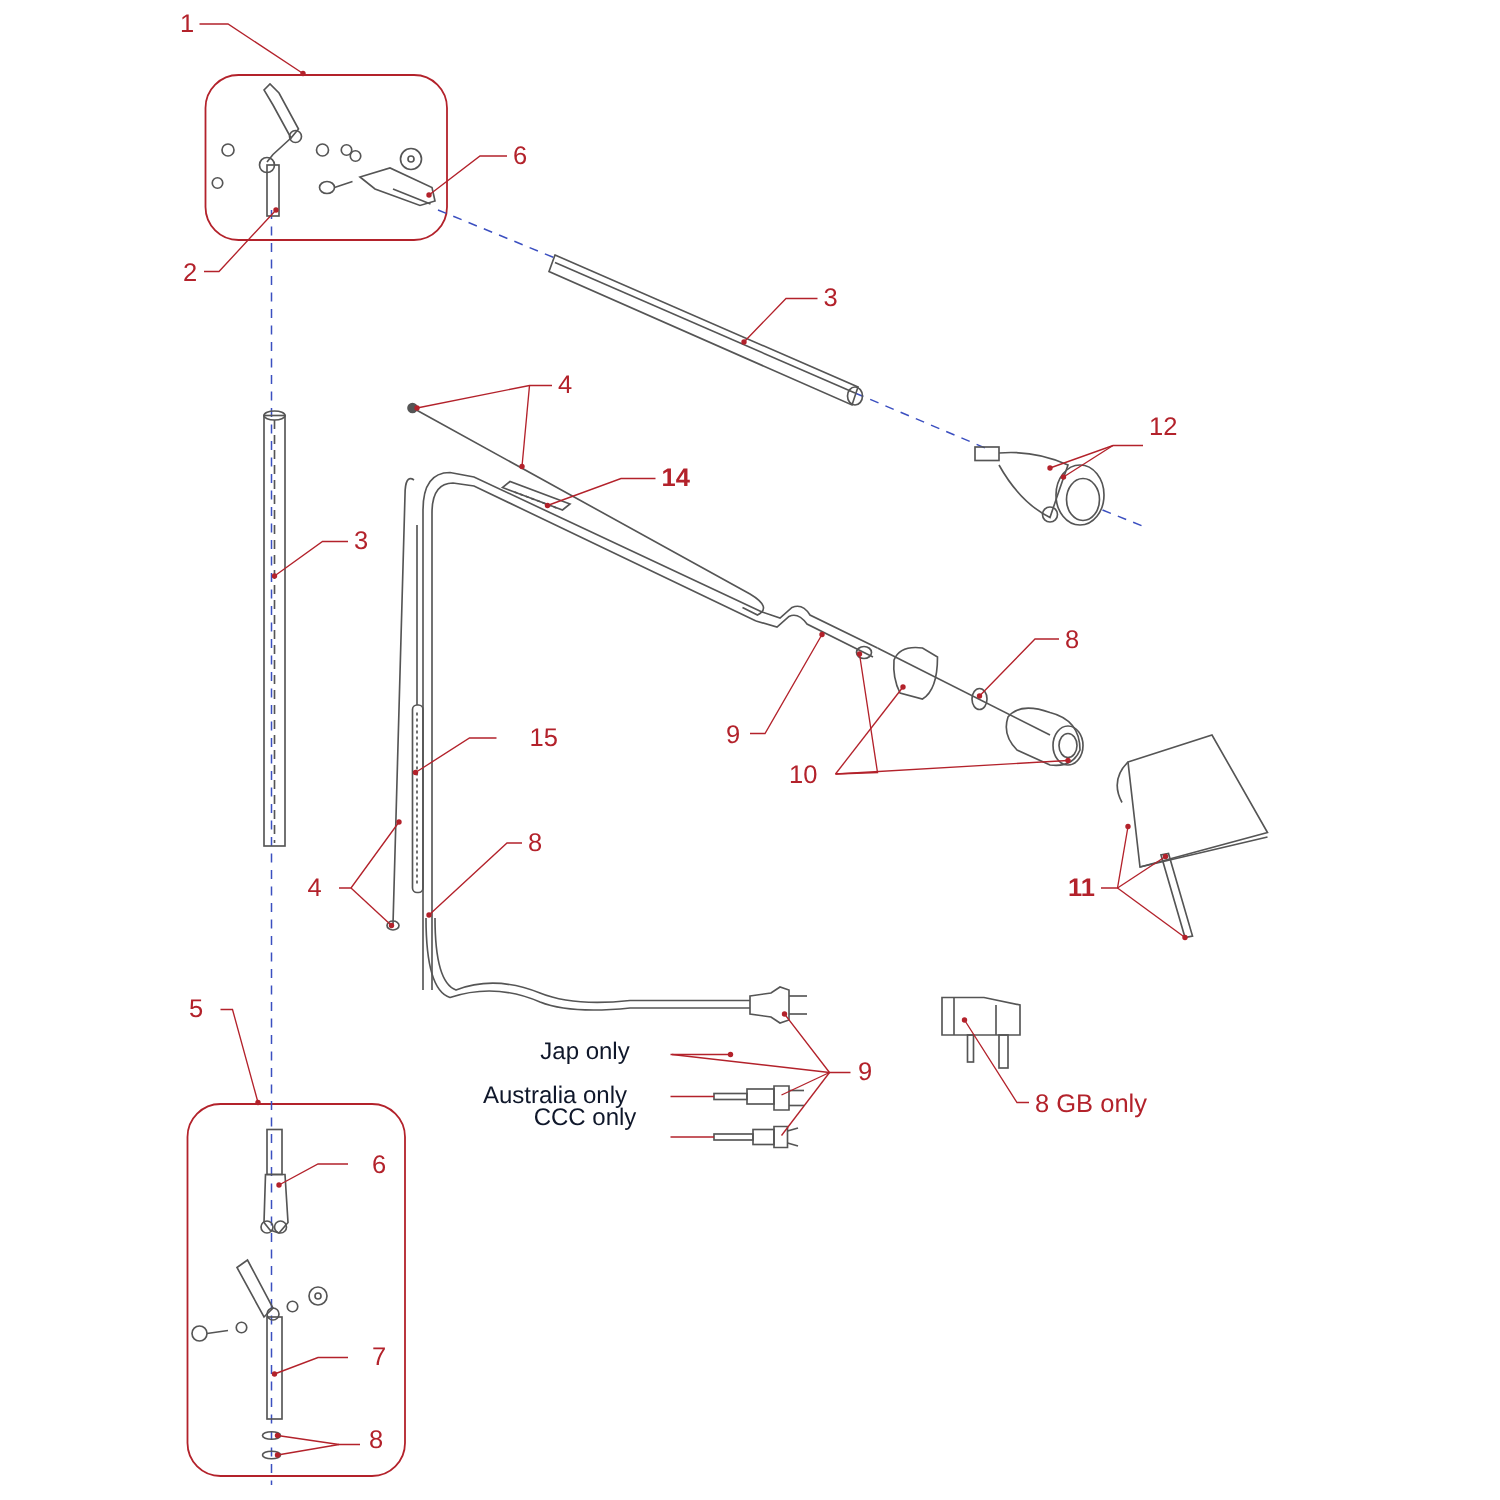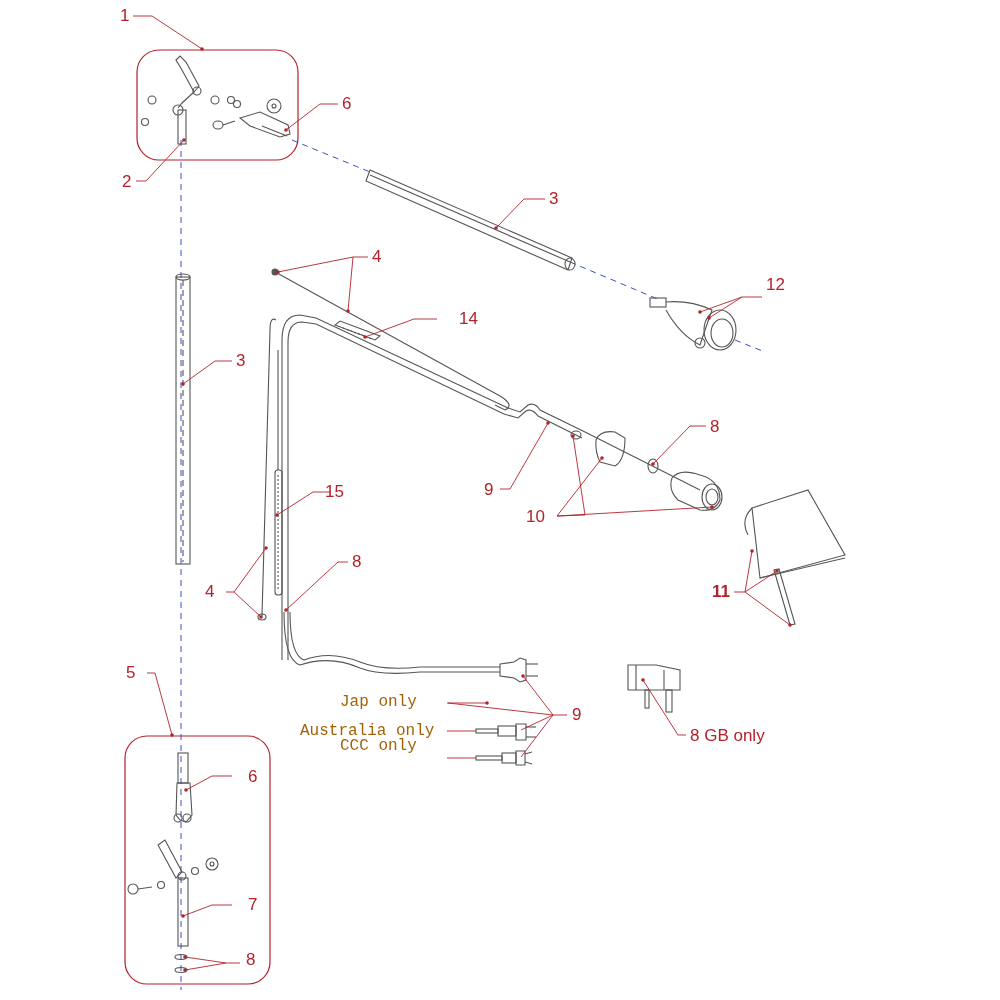--- a/index.html
+++ b/index.html
@@ -1,19 +1,19 @@
 <!DOCTYPE html>
 <html><head>
 <meta charset="utf-8">
 <style>
   html, body { margin: 0; padding: 0; background: #ffffff; }
   body { width: 1000px; height: 1000px; position: relative; overflow: hidden; font-family: "Liberation Sans", sans-serif; }
   #diagram { position: absolute; left: 0; top: 0; width: 1000px; height: 1000px; }
   .callout { position: absolute; color: #b3222b; font-family: "Liberation Sans", sans-serif; font-size: 17px; line-height: 1; white-space: nowrap; }
-  .note { position: absolute; color: #a16207; font-family: Liberation Mono, monospace; font-size: 16px; line-height: 1; white-space: nowrap; text-align: left; }
+  .note { position: absolute; color: #0f172a; font-family: Liberation Sans, sans-serif; font-size: 16px; line-height: 1; white-space: nowrap; text-align: center; }
 </style>
 </head>
 <body>
 
 <svg id="diagram" width="1000" height="1000" viewBox="0 0 1000 1000" xmlns="http://www.w3.org/2000/svg">
 
   <rect x="137" y="50" width="161" height="110" rx="22" fill="none" stroke="#b3222b" stroke-width="1.2"></rect>
   <rect x="125" y="736" width="145" height="248" rx="22" fill="none" stroke="#b3222b" stroke-width="1.2"></rect>
 
   <g stroke="#3b4fc0" stroke-width="1" stroke-dasharray="6,5" fill="none">
@@ -230,26 +230,26 @@
       <circle cx="185" cy="970" r="1.8"></circle>
   </g>
 </svg>
 
 <div class="callout" style="left:120px;top:7px;">1</div>
 <div class="callout" style="left:122px;top:173px;">2</div>
 <div class="callout" style="left:342px;top:95px;">6</div>
 <div class="callout" style="left:549px;top:190px;">3</div>
 <div class="callout" style="left:236px;top:352px;">3</div>
 <div class="callout" style="left:372px;top:248px;">4</div>
-<div class="callout" style="left:459px;top:310px;">14</div>
+<div class="callout" style="left:441px;top:310px;font-weight:bold;">14</div>
 <div class="callout" style="left:766px;top:276px;">12</div>
 <div class="callout" style="left:710px;top:418px;">8</div>
 <div class="callout" style="left:484px;top:481px;">9</div>
 <div class="callout" style="left:526px;top:508px;">10</div>
-<div class="callout" style="left:325px;top:483px;">15</div>
+<div class="callout" style="left:353px;top:483px;">15</div>
 <div class="callout" style="left:205px;top:583px;">4</div>
 <div class="callout" style="left:352px;top:553px;">8</div>
 <div class="callout" style="left:712px;top:583px;font-weight:bold;">11</div>
 <div class="callout" style="left:572px;top:706px;">9</div>
 <div class="callout" style="left:690px;top:727px;">8  GB only</div>
 <div class="callout" style="left:126px;top:664px;">5</div>
 <div class="callout" style="left:248px;top:768px;">6</div>
 <div class="callout" style="left:248px;top:896px;">7</div>
 <div class="callout" style="left:246px;top:951px;">8</div>
 

